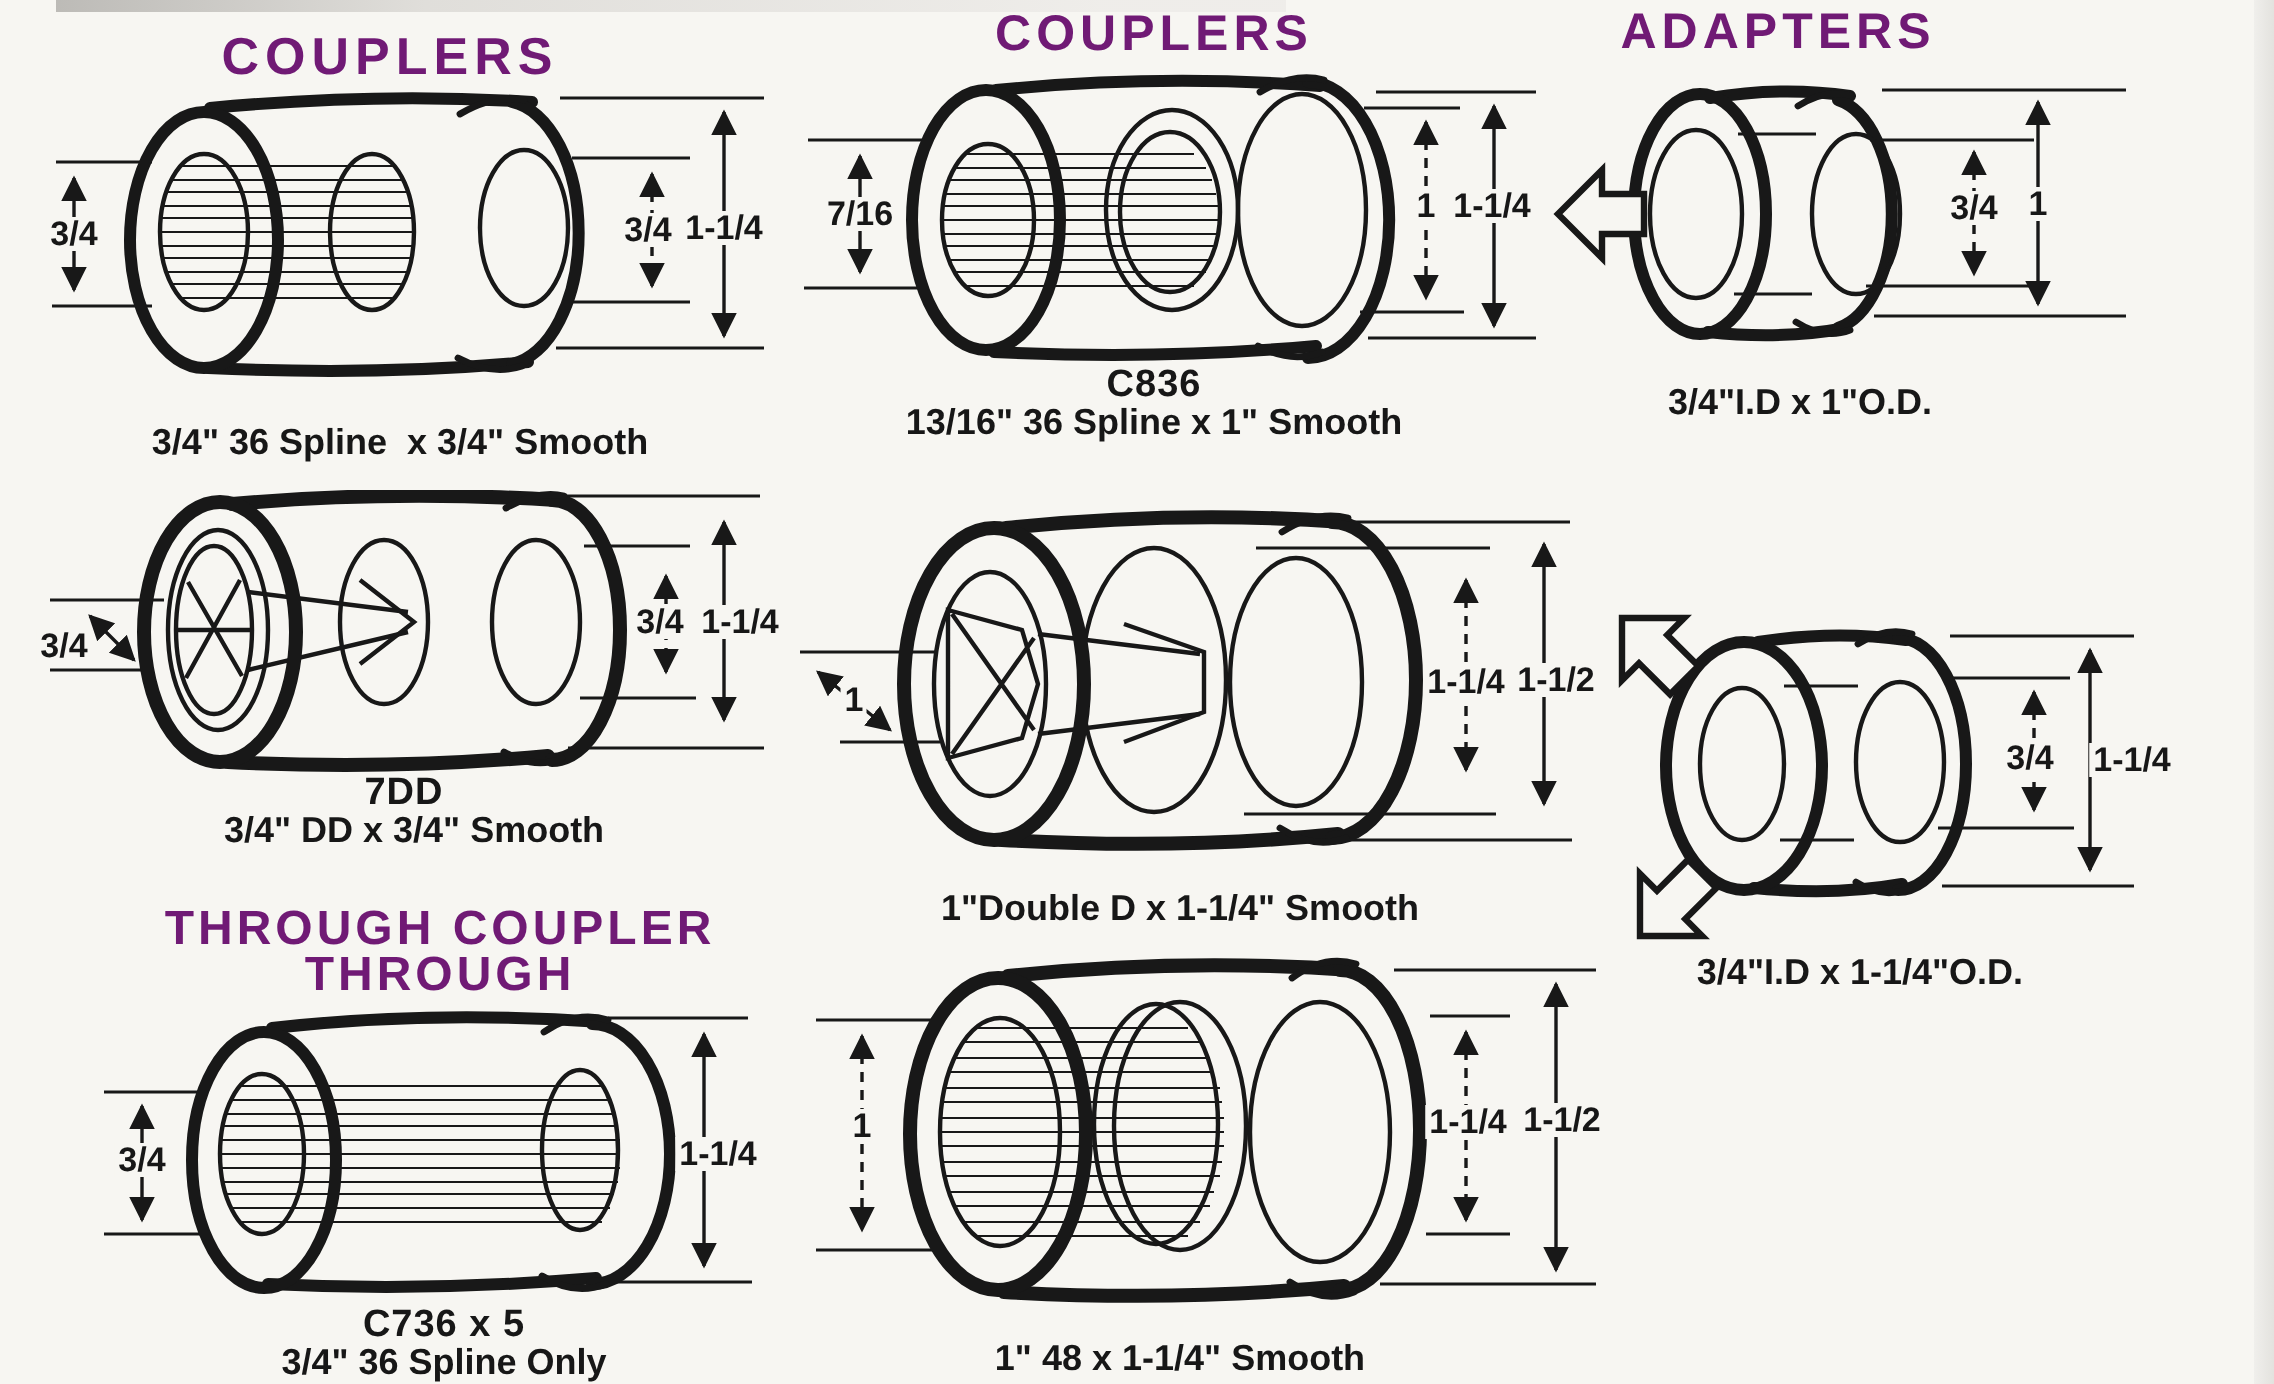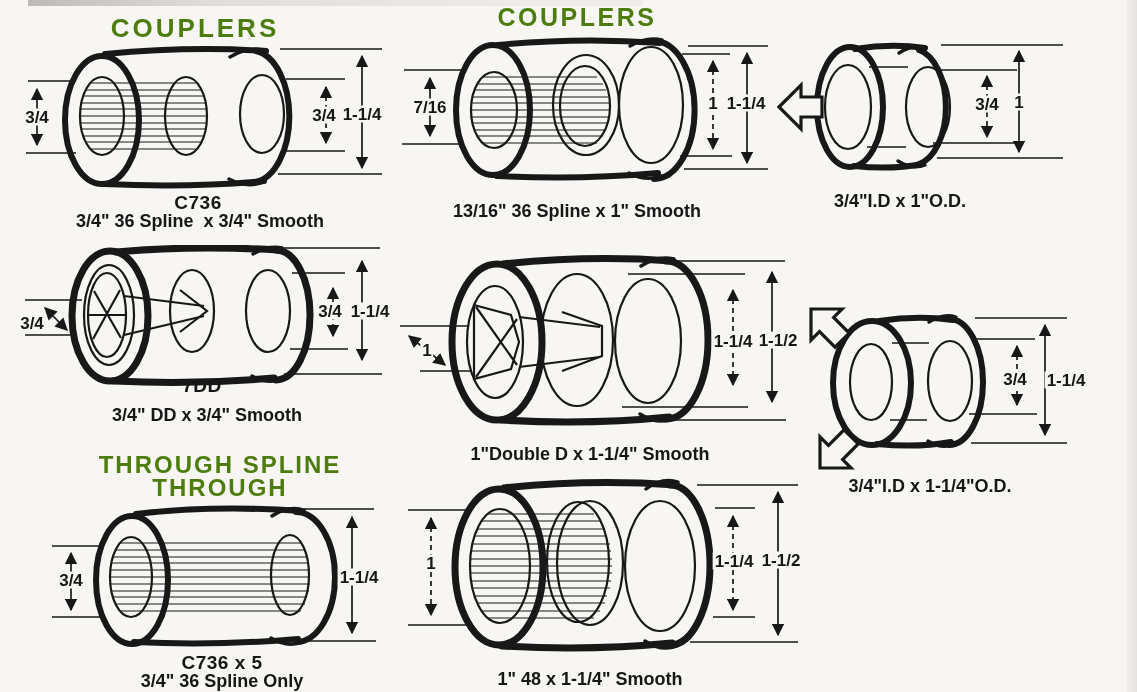--- a/index.html
+++ b/index.html
@@ -2,21 +2,21 @@
 <html><head>
 <meta charset="utf-8">
 <style>
   html,body{margin:0;padding:0;}
   #page{
     position:relative;width:1137px;height:692px;overflow:hidden;
     background:#f7f6f2;color:#1c1c1c;
     font-family:"Liberation Sans", sans-serif;
   }
   .col-header{
-    position:absolute;text-align:center;font-weight:700;color:#4d7c0f;
+    position:absolute;text-align:center;font-weight:700;color:#701a75;
     font-size:25px;letter-spacing:2.5px;white-space:nowrap;
   }
   .col-header.two-line{letter-spacing:2px;line-height:23px;font-size:24px;white-space:normal;}
   .panel{position:absolute;}
   .panel svg{position:absolute;left:0;top:0;}
   .dim{
     position:absolute;transform:translate(-50%,-50%);
     font-weight:700;font-size:17px;color:#171717;background:#f7f6f2;
     padding:0 2px;white-space:nowrap;line-height:1;
   }
@@ -58,22 +58,23 @@
   </defs>
 </svg>
 
 <div id="page">
 
   <div class="artifact-top"></div>
   <div class="artifact-right"></div>
 
   <div class="col-header" style="left:85px;top:13px;width:220px;font-size:26px;letter-spacing:3px">COUPLERS</div>
   <div class="col-header" style="left:467px;top:3px;width:220px">COUPLERS</div>
+  <div class="col-header" style="left:779px;top:2px;width:220px">ADAPTERS</div>
   <div class="col-header two-line" style="left:60px;top:453px;width:320px">
-    <div>THROUGH SPLINE</div>
+    <div>THROUGH COUPLER</div>
     <div>THROUGH</div>
   </div>
 
   <div class="panel" style="left:10px;top:42px;width:390px;height:190px">
     <svg width="390" height="185">
       <path class="ext" d="M18,39 H66 M16,111 H66 M276,37 H335 M274,109 H335 M270,7 H372 M268,132 H372"></path>
       <line class="arr" x1="27" y1="47" x2="27" y2="103" marker-start="url(#arr)" marker-end="url(#arr)"></line>
       <line class="arr dash" x1="316" y1="45" x2="316" y2="101" marker-start="url(#arr)" marker-end="url(#arr)"></line>
       <line class="arr" x1="352" y1="14" x2="352" y2="126" marker-start="url(#arr)" marker-end="url(#arr)"></line>
       <path class="b6" d="M95,12 Q180,4 256,9"></path>
@@ -94,21 +95,20 @@
         <line x1="73" y1="94" x2="194" y2="94"></line>
           <line x1="76" y1="100" x2="191" y2="100"></line>
         <line x1="80" y1="107" x2="187" y2="107"></line>
       </g>
       <ellipse class="t2" cx="92" cy="74" rx="22" ry="39"></ellipse>
       <ellipse class="b6" cx="92" cy="78" rx="37" ry="64"></ellipse>
     </svg>
     <span class="dim" style="left:27px;top:75px">3/4</span>
     <span class="dim" style="left:314px;top:73px">3/4</span>
     <span class="dim" style="left:352px;top:72px">1-1/4</span>
-    <div class="part-id" style="left:88px;top:150px;width:200px">C736</div>
     <div class="part-desc" style="left:10px;top:169px;width:360px">3/4" 36 Spline  x 3/4" Smooth</div>
   </div>
 
   <div class="panel" style="left:400px;top:32px;width:390px;height:195px">
     <svg width="390" height="195">
       <path class="ext" d="M4,38 H64 M2,112 H64 M282,22 H330 M280,124 H332 M288,14 H368 M284,137 H368"></path>
       <line class="arr" x1="30" y1="46" x2="30" y2="104" marker-start="url(#arr)" marker-end="url(#arr)"></line>
       <line class="arr dash" x1="313" y1="29" x2="313" y2="117" marker-start="url(#arr)" marker-end="url(#arr)"></line>
       <line class="arr" x1="347" y1="21" x2="347" y2="131" marker-start="url(#arr)" marker-end="url(#arr)"></line>
       <path class="b6" d="M98,13 Q180,5 260,11"></path>
@@ -130,20 +130,21 @@
         <line x1="74" y1="98" x2="206" y2="98"></line>
           <line x1="77" y1="104" x2="203" y2="104"></line>
         <line x1="83" y1="111" x2="197" y2="111"></line>
       </g>
       <ellipse class="t2" cx="94" cy="78" rx="23" ry="38"></ellipse>
       <ellipse class="b6" cx="93" cy="78" rx="37" ry="65"></ellipse>
     </svg>
     <span class="dim" style="left:30px;top:75px">7/16</span>
     <span class="dim" style="left:313px;top:71px">1</span>
     <span class="dim" style="left:346px;top:71px">1-1/4</span>
+    <div class="part-id" style="left:77px;top:150px;width:200px">C836</div>
     <div class="part-desc" style="left:7px;top:169px;width:340px">13/16" 36 Spline x 1" Smooth</div>
   </div>
 
   <div class="panel" style="left:775px;top:28px;width:362px;height:190px">
     <svg width="362" height="190">
       <path class="ext" d="M160,42 H242 M158,115 H242 M166,17 H288 M162,130 H288 M94,39 H133 M92,119 H131"></path>
       <line class="arr dash" x1="212" y1="48" x2="212" y2="109" marker-start="url(#arr)" marker-end="url(#arr)"></line>
       <line class="arr" x1="244" y1="23" x2="244" y2="124" marker-start="url(#arr)" marker-end="url(#arr)"></line>
       <path class="b6" d="M80,21 Q116,15 150,20"></path>
       <path class="b6" d="M79,138 Q116,142 148,136"></path>
@@ -174,21 +175,21 @@
       <path class="t2" d="M170,45 L197,66 L170,87"></path>
       <path class="t2" d="M114,51 L194,61 M114,90 L194,71"></path>
       <ellipse class="t2" cx="99" cy="70" rx="25" ry="50"></ellipse>
       <ellipse class="t2" cx="97" cy="70" rx="19" ry="42"></ellipse>
       <path class="t2" d="M84,46 L111,93 M83,94 L110,45 M79,70 H115"></path>
       <ellipse class="b7" cx="100" cy="71" rx="38" ry="65"></ellipse>
     </svg>
     <span class="dim" style="left:22px;top:78px">3/4</span>
     <span class="dim" style="left:320px;top:66px">3/4</span>
     <span class="dim" style="left:360px;top:66px">1-1/4</span>
-    <div class="part-id" style="left:112px;top:130px;width:160px">7DD</div>
+    <div class="part-id" style="left:112px;top:141px;width:160px">7DD</div>
     <div class="part-desc" style="left:22px;top:160px;width:350px">3/4" DD x 3/4" Smooth</div>
   </div>
 
   <div class="panel" style="left:400px;top:255px;width:420px;height:215px">
     <svg width="420" height="215">
       <path class="ext" d="M0,71 H68 M20,116 H70 M228,19 H345 M222,152 H348 M242,6 H385 M238,165 H386"></path>
       <line class="arr" x1="9" y1="81" x2="45" y2="110" marker-start="url(#arr)" marker-end="url(#arr)"></line>
       <line class="arr dash" x1="333" y1="35" x2="333" y2="130" marker-start="url(#arr)" marker-end="url(#arr)"></line>
       <line class="arr" x1="372" y1="17" x2="372" y2="147" marker-start="url(#arr)" marker-end="url(#arr)"></line>
       <path class="b7" d="M103,9 Q190,0 272,6"></path>

